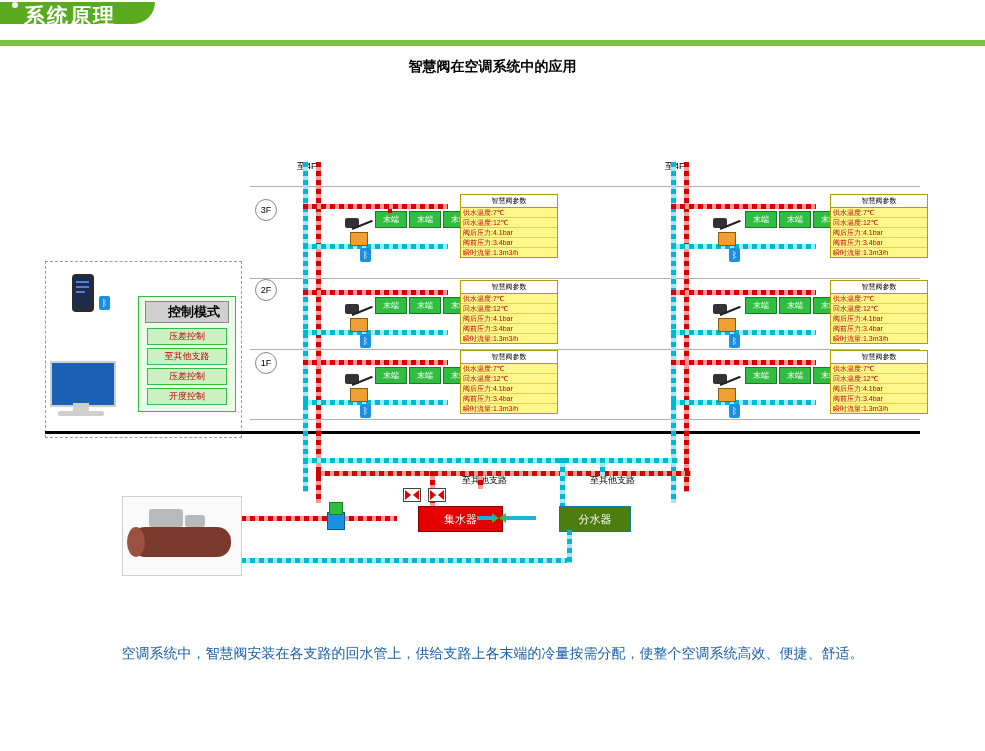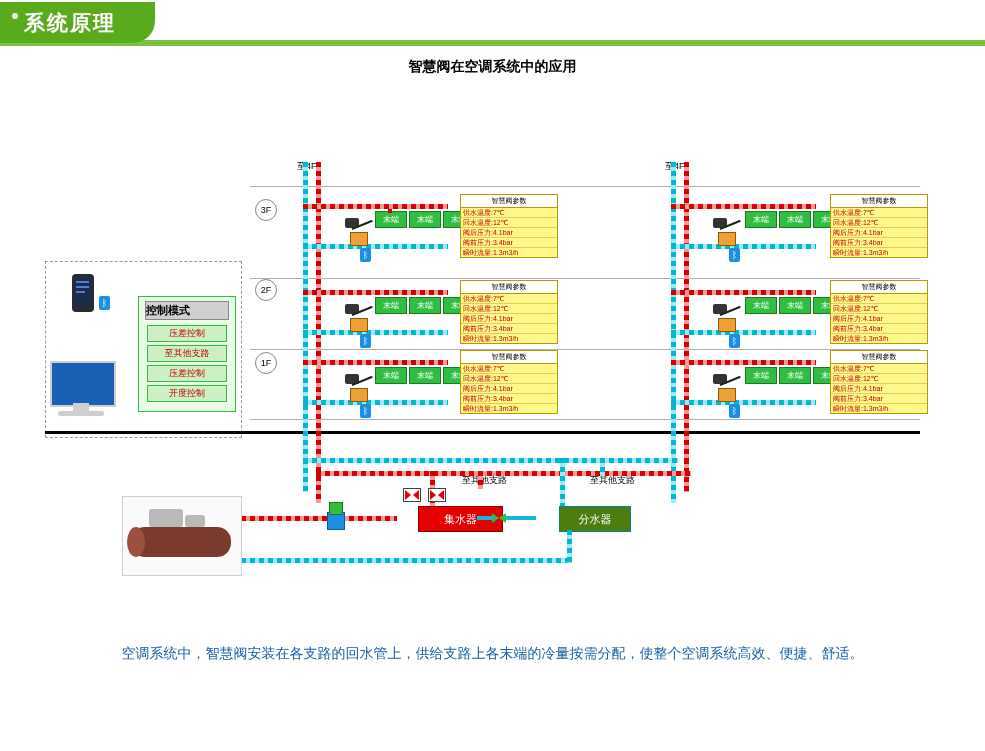--- a/index.html
+++ b/index.html
@@ -5,24 +5,24 @@
   html,body{margin:0;padding:0;}
   body{
     width:985px;height:751px;background:#ffffff;
     font-family:"Liberation Sans","DejaVu Sans",sans-serif;
     position:relative;overflow:hidden;
   }
   
   #banner{position:absolute;left:0;top:0;width:985px;height:46px;}
   #banner-stripe{position:absolute;left:0;top:40px;width:985px;height:6px;background:#7ac143;}
   #banner-tab{
-    position:absolute;left:0;top:2px;width:155px;height:41px;
+    position:absolute;left:0;top:2px;width:155px;height:22px;
     background:#5aaa1e;color:#ffffff;
     border-radius:0 0 22px 0;
-    display:flex;align-items:center;
+    display:flex;align-items:flex-start;
   }
   #banner-tab .dot{width:6px;height:6px;border-radius:50%;background:#ffffff;margin:0 6px 14px 12px;}
   #banner-title{font-size:21px;font-weight:bold;letter-spacing:2px;}
   
   #diagram{position:absolute;left:0;top:46px;width:985px;height:600px;}
   #chart-title{
     position:absolute;left:0;top:58px;width:985px;text-align:center;
     font-size:14px;font-weight:bold;color:#000;
   }
   
@@ -60,22 +60,22 @@
   .valve-head{position:absolute;width:14px;height:10px;background:#333;border-radius:2px;}
   .valve-arm{position:absolute;background:#222;height:2px;transform-origin:left center;}
   .bt-icon{
     position:absolute;width:11px;height:14px;background:#1a8fe3;color:#fff;font-size:9px;
     display:flex;align-items:center;justify-content:center;border-radius:2px;
   }
   
   #ctrl-area{position:absolute;border:1px dashed #9a9a9a;}
   #ctrl-mode{position:absolute;border:1px solid #2fbe3f;background:#eafbe8;}
   #ctrl-mode .hdr{
-    font-size:11px;color:#000;background:#cfcfcf;border:1px solid #888;text-align:left;
-    padding:1px 0;margin:4px 6px 5px 6px;font-weight:bold;
+    font-size:13px;color:#000;background:#cfcfcf;border:1px solid #888;text-align:right;
+    padding:1px 8px;margin:4px 6px 5px 6px;font-weight:bold;
   }
   .mode-item{
     font-size:9px;color:#c00000;background:#ccf0c4;border:1px solid #2fbe3f;
     text-align:center;margin:3px 8px;padding:1px 0;
   }
   
   .phone{position:absolute;width:22px;height:38px;background:#2b2b2b;border-radius:4px;}
   .phone-screen{position:absolute;left:2px;top:3px;width:18px;height:30px;background:#1d2a4a;}
   .phone-line{position:absolute;height:2px;background:#4d7fd6;}
   

